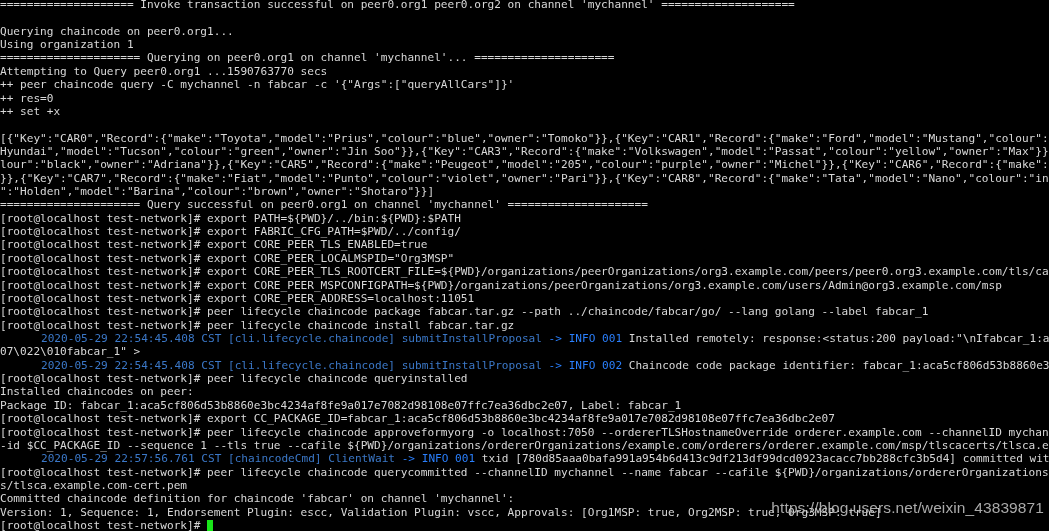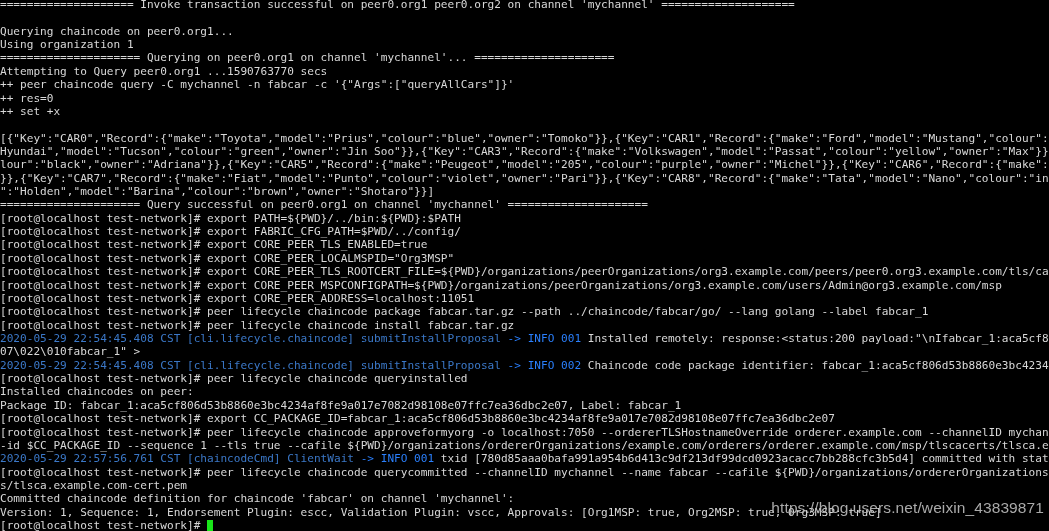--- a/index.html
+++ b/index.html
@@ -30,21 +30,21 @@
     color: #d8d8d8;
   }
   .line {
     height: 13.37px;
     white-space: pre;
     overflow: hidden;
     text-overflow: clip;
     font-variant-ligatures: none;
   }
   .c-white   { color: #d8d8d8; }
-  .c-blue    { color: #3b78c8; }
+  .c-blue    { color: #3b78c8; margin-left: 41px; }
   .c-brblue  { color: #2a7ffc; }
   .cursor {
     display: inline-block;
     width: 6.42px;
     height: 11px;
     background: #19e619;
     vertical-align: -2px;
   }
   #watermark {
     position: absolute;

